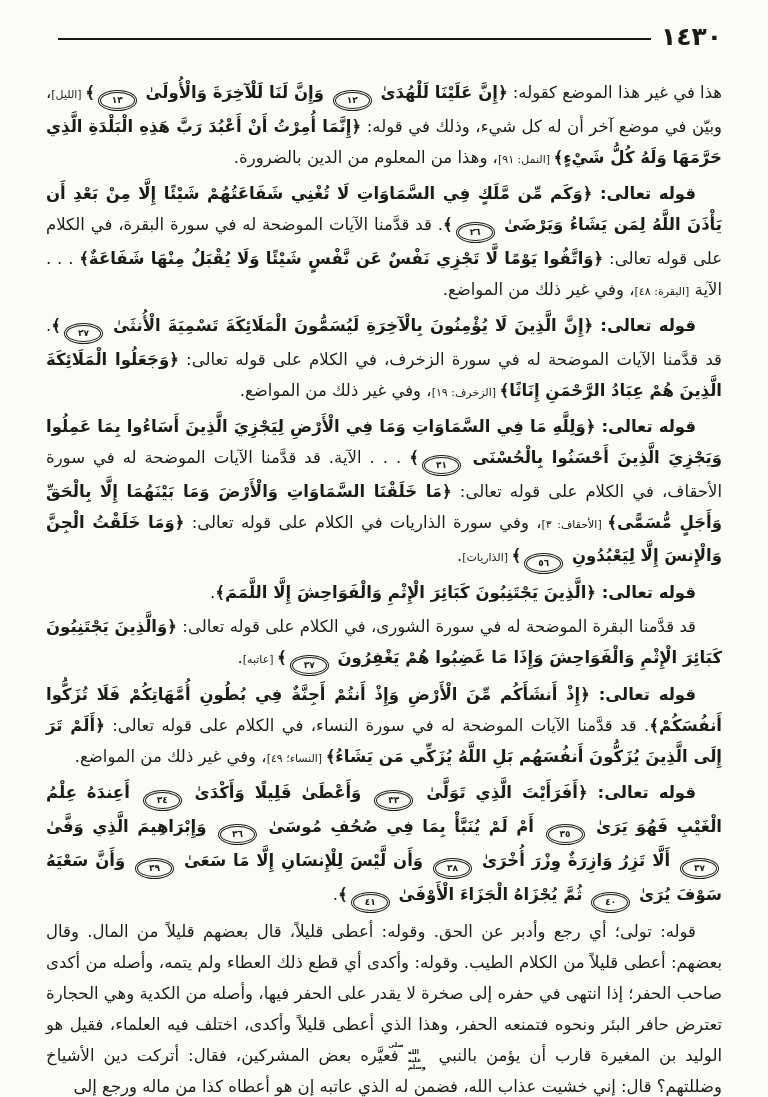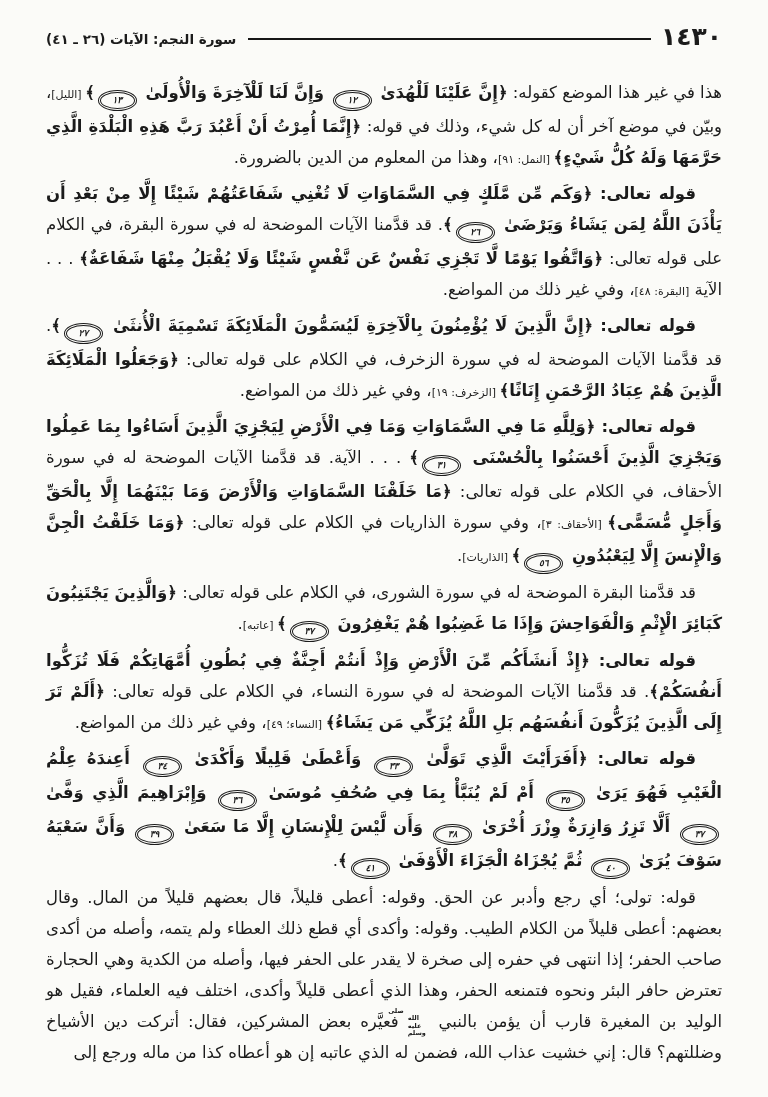--- a/index.html
+++ b/index.html
@@ -49,46 +49,45 @@
   .seg-r { font-size: 11px; }
   .seg-n {
     display: inline-flex; align-items: center; justify-content: center;
     box-sizing: border-box;
     width: 39px; height: 21px;
     border: 3px double #1b1b1b; border-radius: 50%;
     font-size: 9px; font-weight: 700; line-height: 1;
     vertical-align: -5px;
     margin: 0 3px;
     text-indent: 0;
-    font-style: italic;
   }
   .seg-s {
     display: inline-block;
     width: 22px;
     font-size: 6.5px; line-height: 1.1;
     text-align: left;
     vertical-align: middle;
     font-weight: 700;
   }
 </style>
 </head>
 <body>
 
 <div class="page">
 
   <div class="page-header">
     <div class="page-number">١٤٣٠</div>
     <div class="header-rule"></div>
-    <div class="header-title">سورة النجم: الآيات (٢٦ ـ ٤١)</div>
   </div>
 
   <div class="page-body">
       <p class="para"><span class="seg-t">هذا في غير هذا الموضع كقوله: </span><span class="seg-q">﴿إِنَّ عَلَيْنَا لَلْهُدَىٰ </span><span class="seg-n">١٢</span><span class="seg-q"> وَإِنَّ لَنَا لَلْآخِرَةَ وَالْأُولَىٰ </span><span class="seg-n">١٣</span><span class="seg-q">﴾</span><span class="seg-r"> [الليل]</span><span class="seg-t">، وبيّن في موضع آخر أن له كل شيء، وذلك في قوله: </span><span class="seg-q">﴿إِنَّمَا أُمِرْتُ أَنْ أَعْبُدَ رَبَّ هَذِهِ الْبَلْدَةِ الَّذِي حَرَّمَهَا وَلَهُ كُلُّ شَيْءٍ﴾</span><span class="seg-r"> [النمل: ٩١]</span><span class="seg-t">، وهذا من المعلوم من الدين بالضرورة.</span></p>
       <p class="para indent"><span class="seg-b">قوله تعالى: </span><span class="seg-q">﴿وَكَم مِّن مَّلَكٍ فِي السَّمَاوَاتِ لَا تُغْنِي شَفَاعَتُهُمْ شَيْئًا إِلَّا مِنْ بَعْدِ أَن يَأْذَنَ اللَّهُ لِمَن يَشَاءُ وَيَرْضَىٰ </span><span class="seg-n">٢٦</span><span class="seg-q">﴾</span><span class="seg-t">. قد قدَّمنا الآيات الموضحة له في سورة البقرة، في الكلام على قوله تعالى: </span><span class="seg-q">﴿وَاتَّقُوا يَوْمًا لَّا تَجْزِي نَفْسٌ عَن نَّفْسٍ شَيْئًا وَلَا يُقْبَلُ مِنْهَا شَفَاعَةٌ﴾</span><span class="seg-t"> . . . الآية </span><span class="seg-r">[البقرة: ٤٨]</span><span class="seg-t">، وفي غير ذلك من المواضع.</span></p>
       <p class="para indent"><span class="seg-b">قوله تعالى: </span><span class="seg-q">﴿إِنَّ الَّذِينَ لَا يُؤْمِنُونَ بِالْآخِرَةِ لَيُسَمُّونَ الْمَلَائِكَةَ تَسْمِيَةَ الْأُنثَىٰ </span><span class="seg-n">٢٧</span><span class="seg-q">﴾</span><span class="seg-t">. قد قدَّمنا الآيات الموضحة له في سورة الزخرف، في الكلام على قوله تعالى: </span><span class="seg-q">﴿وَجَعَلُوا الْمَلَائِكَةَ الَّذِينَ هُمْ عِبَادُ الرَّحْمَنِ إِنَاثًا﴾</span><span class="seg-r"> [الزخرف: ١٩]</span><span class="seg-t">، وفي غير ذلك من المواضع.</span></p>
       <p class="para indent"><span class="seg-b">قوله تعالى: </span><span class="seg-q">﴿وَلِلَّهِ مَا فِي السَّمَاوَاتِ وَمَا فِي الْأَرْضِ لِيَجْزِيَ الَّذِينَ أَسَاءُوا بِمَا عَمِلُوا وَيَجْزِيَ الَّذِينَ أَحْسَنُوا بِالْحُسْنَى </span><span class="seg-n">٣١</span><span class="seg-q">﴾</span><span class="seg-t"> . . . الآية. قد قدَّمنا الآيات الموضحة له في سورة الأحقاف، في الكلام على قوله تعالى: </span><span class="seg-q">﴿مَا خَلَقْنَا السَّمَاوَاتِ وَالْأَرْضَ وَمَا بَيْنَهُمَا إِلَّا بِالْحَقِّ وَأَجَلٍ مُّسَمًّى﴾</span><span class="seg-r"> [الأحقاف: ٣]</span><span class="seg-t">، وفي سورة الذاريات في الكلام على قوله تعالى: </span><span class="seg-q">﴿وَمَا خَلَقْتُ الْجِنَّ وَالْإِنسَ إِلَّا لِيَعْبُدُونِ </span><span class="seg-n">٥٦</span><span class="seg-q">﴾</span><span class="seg-r"> [الذاريات]</span><span class="seg-t">.</span></p>
+      <p class="para indent"><span class="seg-b">قوله تعالى: </span><span class="seg-q">﴿الَّذِينَ يَجْتَنِبُونَ كَبَائِرَ الْإِثْمِ وَالْفَوَاحِشَ إِلَّا اللَّمَمَ﴾</span><span class="seg-t">.</span></p>
       <p class="para indent"><span class="seg-t">قد قدَّمنا البقرة الموضحة له في سورة الشورى، في الكلام على قوله تعالى: </span><span class="seg-q">﴿وَالَّذِينَ يَجْتَنِبُونَ كَبَائِرَ الْإِثْمِ وَالْفَوَاحِشَ وَإِذَا مَا غَضِبُوا هُمْ يَغْفِرُونَ </span><span class="seg-n">٣٧</span><span class="seg-q">﴾</span><span class="seg-r"> [عاتبه]</span><span class="seg-t">.</span></p>
       <p class="para indent"><span class="seg-b">قوله تعالى: </span><span class="seg-q">﴿إِذْ أَنشَأَكُم مِّنَ الْأَرْضِ وَإِذْ أَنتُمْ أَجِنَّةٌ فِي بُطُونِ أُمَّهَاتِكُمْ فَلَا تُزَكُّوا أَنفُسَكُمْ﴾</span><span class="seg-t">. قد قدَّمنا الآيات الموضحة له في سورة النساء، في الكلام على قوله تعالى: </span><span class="seg-q">﴿أَلَمْ تَرَ إِلَى الَّذِينَ يُزَكُّونَ أَنفُسَهُم بَلِ اللَّهُ يُزَكِّي مَن يَشَاءُ﴾</span><span class="seg-r"> [النساء؛ ٤٩]</span><span class="seg-t">، وفي غير ذلك من المواضع.</span></p>
       <p class="para indent"><span class="seg-b">قوله تعالى: </span><span class="seg-q">﴿أَفَرَأَيْتَ الَّذِي تَوَلَّىٰ </span><span class="seg-n">٣٣</span><span class="seg-q"> وَأَعْطَىٰ قَلِيلًا وَأَكْدَىٰ </span><span class="seg-n">٣٤</span><span class="seg-q"> أَعِندَهُ عِلْمُ الْغَيْبِ فَهُوَ يَرَىٰ </span><span class="seg-n">٣٥</span><span class="seg-q"> أَمْ لَمْ يُنَبَّأْ بِمَا فِي صُحُفِ مُوسَىٰ </span><span class="seg-n">٣٦</span><span class="seg-q"> وَإِبْرَاهِيمَ الَّذِي وَفَّىٰ </span><span class="seg-n">٣٧</span><span class="seg-q"> أَلَّا تَزِرُ وَازِرَةٌ وِزْرَ أُخْرَىٰ </span><span class="seg-n">٣٨</span><span class="seg-q"> وَأَن لَّيْسَ لِلْإِنسَانِ إِلَّا مَا سَعَىٰ </span><span class="seg-n">٣٩</span><span class="seg-q"> وَأَنَّ سَعْيَهُ سَوْفَ يُرَىٰ </span><span class="seg-n">٤٠</span><span class="seg-q"> ثُمَّ يُجْزَاهُ الْجَزَاءَ الْأَوْفَىٰ </span><span class="seg-n">٤١</span><span class="seg-q">﴾</span><span class="seg-t">.</span></p>
       <p class="para indent"><span class="seg-t">قوله: تولى؛ أي رجع وأدبر عن الحق. وقوله: أعطى قليلاً، قال بعضهم قليلاً من المال. وقال بعضهم: أعطى قليلاً من الكلام الطيب. وقوله: وأكدى أي قطع ذلك العطاء ولم يتمه، وأصله من أكدى صاحب الحفر؛ إذا انتهى في حفره إلى صخرة لا يقدر على الحفر فيها، وأصله من الكدية وهي الحجارة تعترض حافر البئر ونحوه فتمنعه الحفر، وهذا الذي أعطى قليلاً وأكدى، اختلف فيه العلماء، فقيل هو الوليد بن المغيرة قارب أن يؤمن بالنبي </span><span class="seg-s">صلى الله عليه وسلم</span><span class="seg-t"> فعيَّره بعض المشركين، فقال: أتركت دين الأشياخ وضللتهم؟ قال: إني خشيت عذاب الله، فضمن له الذي عاتبه إن هو أعطاه كذا من ماله ورجع إلى</span></p>
     </div>
 
 </div>
 
 </body></html>

